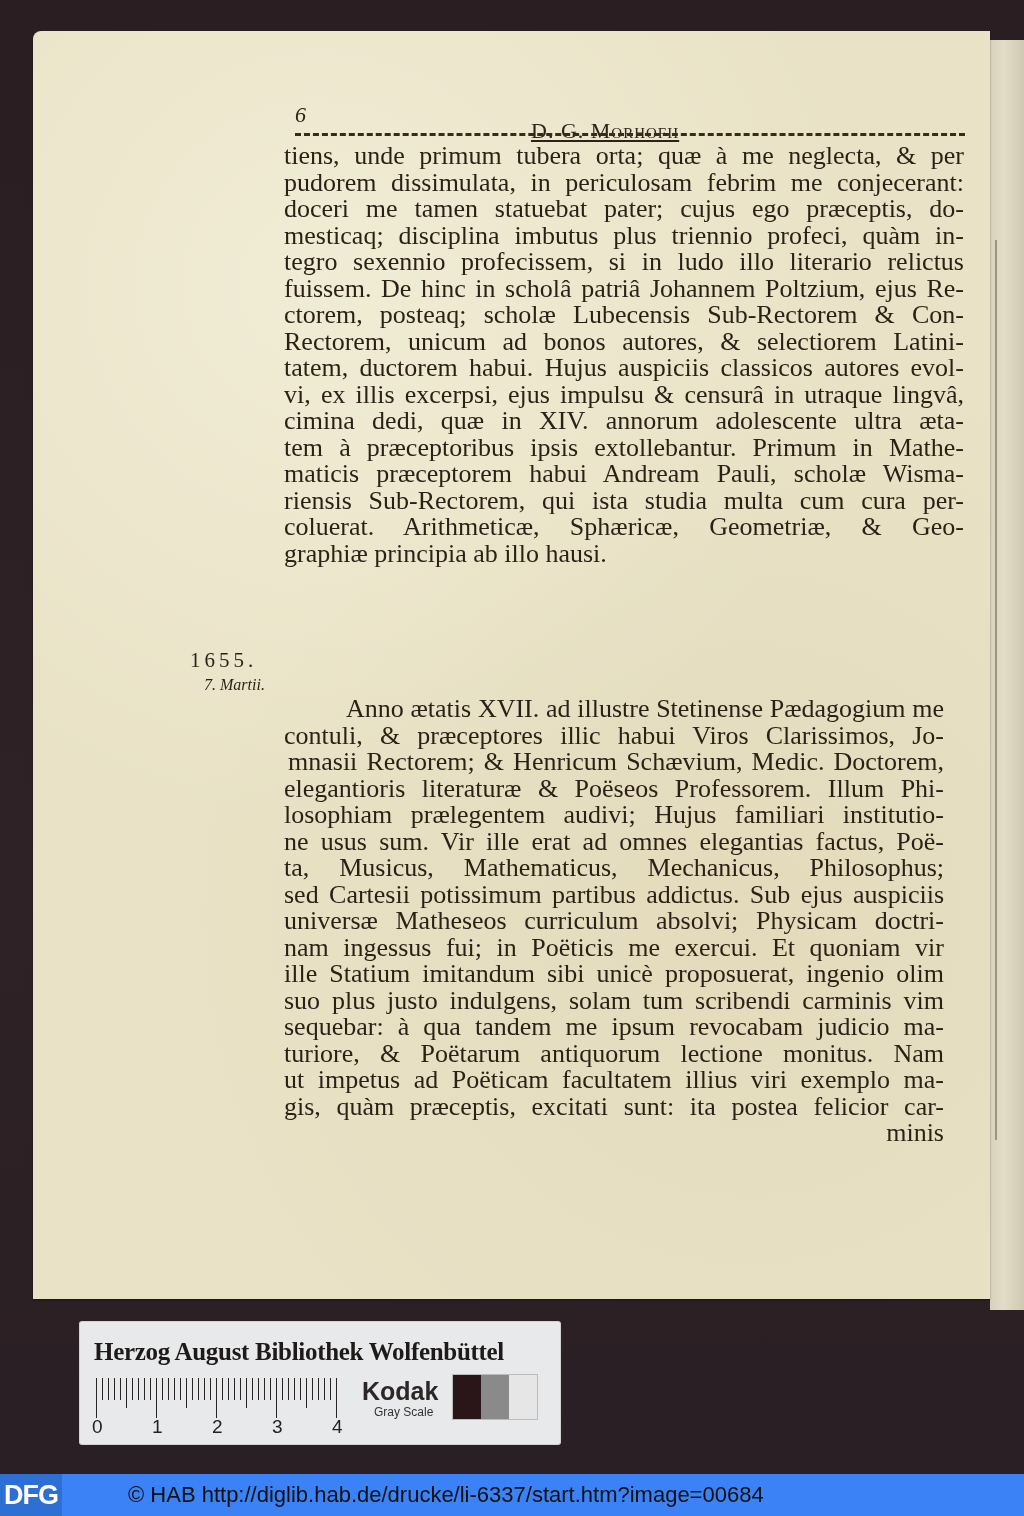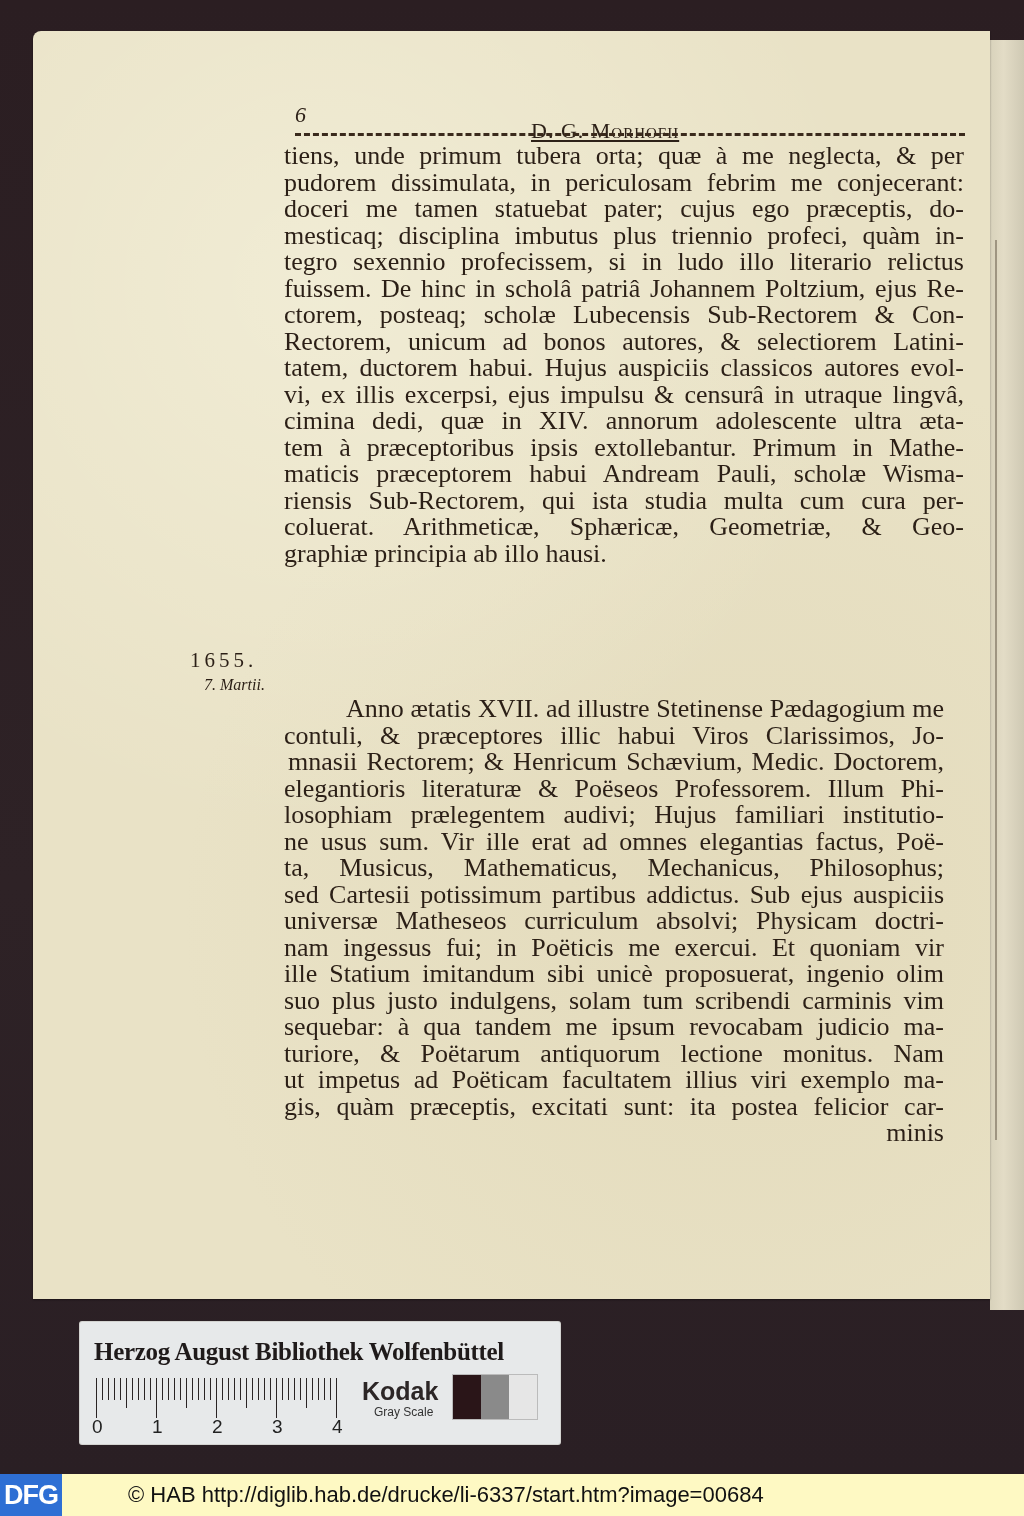--- a/index.html
+++ b/index.html
@@ -76,21 +76,21 @@
   }
   .kodak-sub {
     position:absolute; left:294px; top:83px; font-family:"Liberation Sans", sans-serif;
     font-size:12px; color:#333;
   }
   .swatches { position:absolute; left:372px; top:52px; width:84px; height:44px; display:flex; border:1px solid #bbb; }
   .sw { flex:1; }
 
   .footer {
     position:absolute; left:0; top:1474px; width:1024px; height:42px;
-    background:#fef9c3;
+    background:#3b82f6;
   }
   .dfg {
     position:absolute; left:0; top:0; width:62px; height:42px; background:#2e6fd4;
     color:#fff; font-family:"Liberation Sans", sans-serif; font-weight:bold; font-size:27px;
     line-height:42px; text-align:center; letter-spacing:-1px;
   }
   .footer-text {
     position:absolute; left:128px; top:8px; font-family:"Liberation Sans", sans-serif;
     font-size:22px; color:#111; white-space:nowrap;
   }

